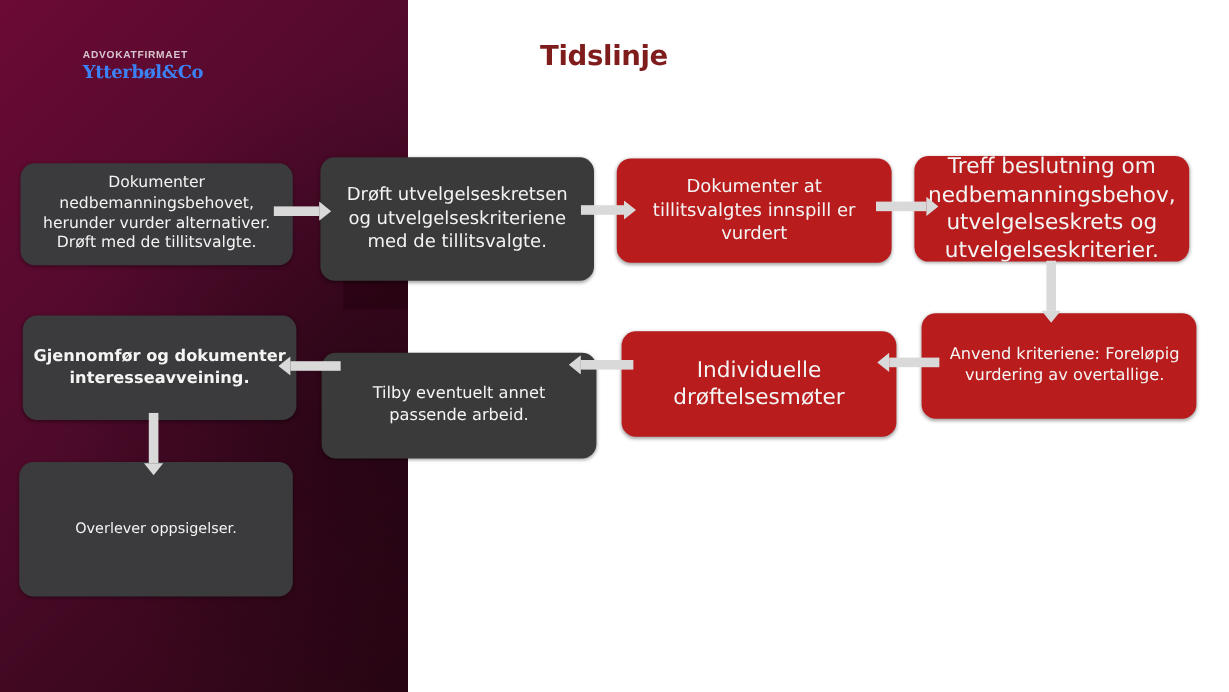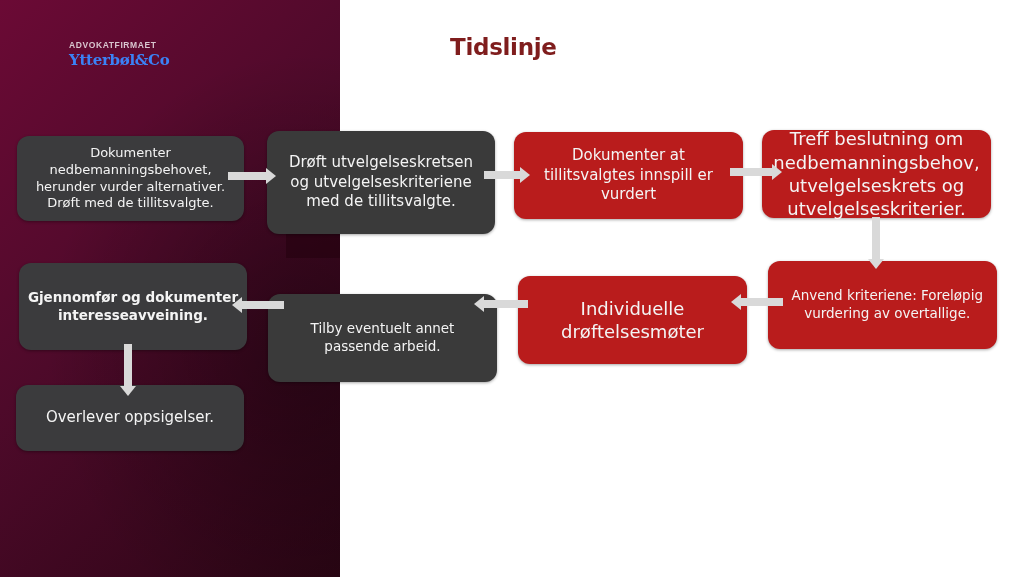--- a/index.html
+++ b/index.html
@@ -90,21 +90,21 @@
 </div>
 <div class="box" style="left:268px; top:262px; width:229px; height:88px; font-size:13.5px;margin-top:32px;">
   <span class="box-text">Tilby eventuelt annet
 passende arbeid.</span>
 </div>
 <div class="box on-maroon" style="left:19px; top:263px; width:228px; height:87px; font-size:13.5px;font-weight:bold;">
   <span class="box-text">Gjennomfør og dokumenter
 interesseavveining.</span>
 </div>
 
-<div class="box on-maroon" style="left:16px; top:385px; width:228px; height:66px; font-size:15px;">
+<div class="box on-maroon" style="left:16px; top:385px; width:228px; height:112px; font-size:12px;">
   <span class="box-text">Overlever oppsigelser.</span>
 </div>
 
 <svg class="arrow" style="left:228px; top:168px;" width="48" height="16" viewBox="0 0 48 16">
   <rect x="0" y="4" width="38" height="8" fill="#d9d9d9"></rect>
   <polygon points="38,0 48,8 38,16" fill="#d9d9d9"></polygon>
 </svg>
 <svg class="arrow" style="left:484px; top:167px;" width="46" height="16" viewBox="0 0 46 16">
   <rect x="0" y="4" width="36" height="8" fill="#d9d9d9"></rect>
   <polygon points="36,0 46,8 36,16" fill="#d9d9d9"></polygon>

